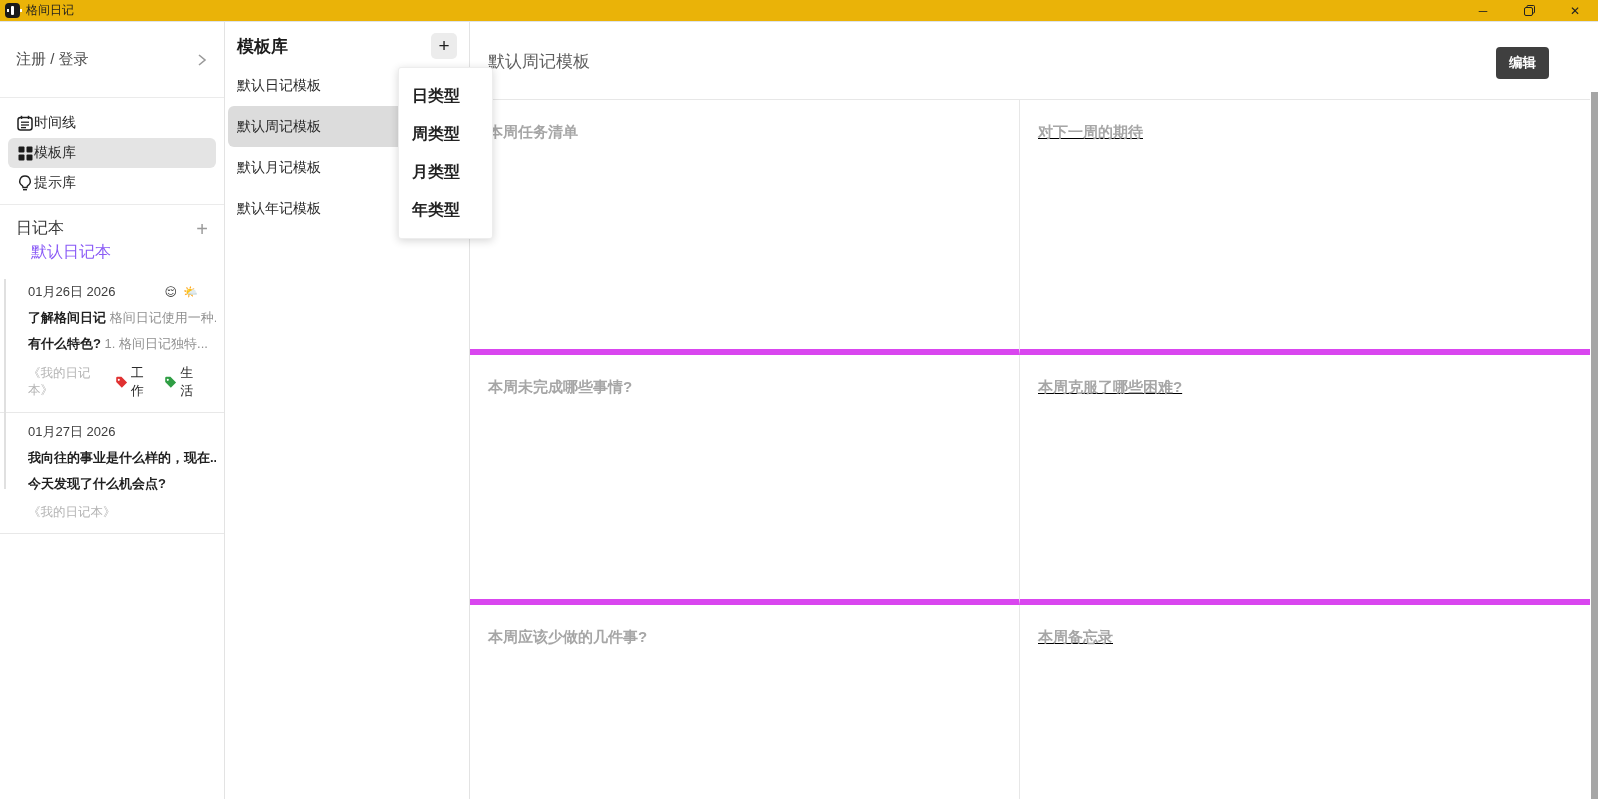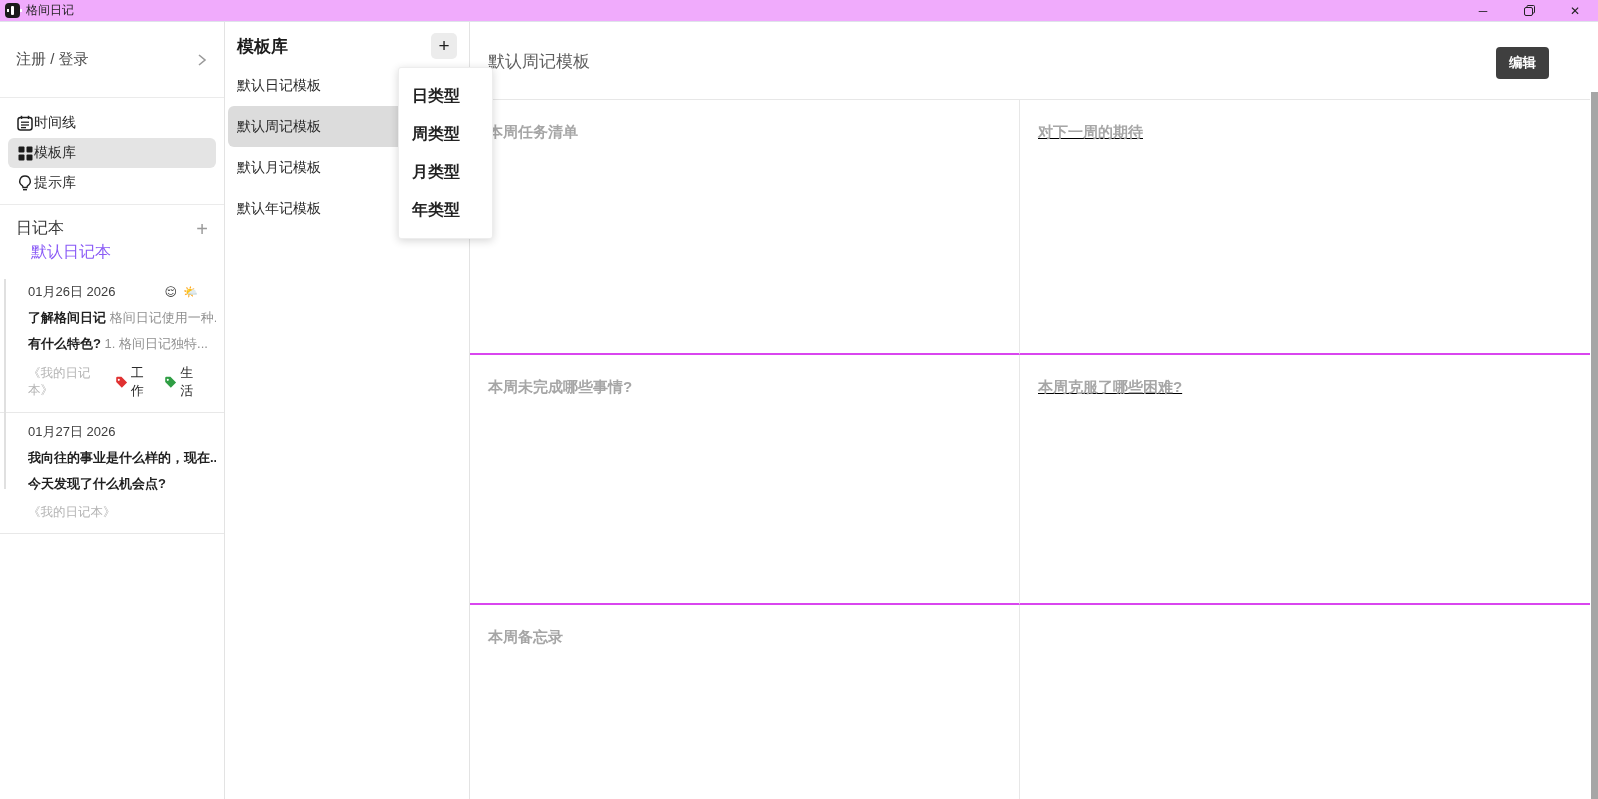--- a/index.html
+++ b/index.html
@@ -1,20 +1,20 @@
 <!DOCTYPE html>
 <html><head>
 <meta charset="utf-8">
 <style>
   * { margin:0; padding:0; box-sizing:border-box; }
   html,body { width:1598px; height:799px; overflow:hidden; background:#fff;
     font-family:"Liberation Sans","DejaVu Sans",sans-serif; }
 
   
-  .titlebar { height:22px; background:#f0abfc; border-bottom:1px solid #dfe3ea;
+  .titlebar { height:22px; background:#eab308; border-bottom:1px solid #dfe3ea;
     display:flex; align-items:center; }
   .titlebar .appicon { width:15px; height:15px; margin:0 6px 0 5px; background:#1b1b1b;
     border-radius:4px; position:relative; flex:0 0 auto; }
   .titlebar .appicon::before { content:""; position:absolute; left:6px; top:3px; width:3px; height:9px;
     background:#fff; border-radius:1px; }
   .titlebar .appicon::after { content:""; position:absolute; left:2px; top:6px; width:11px; height:3px;
     border-left:2px solid #fff; border-right:2px solid #fff; }
   .titlebar .apptitle { font-size:12px; color:#1f1f1f; }
   .winbtns { margin-left:auto; display:flex; height:100%; }
   .winbtn { width:46px; height:100%; display:flex; align-items:center; justify-content:center;
@@ -67,21 +67,21 @@
   .titem.selected { background:#dcdcdc; }
 
   
   .main { flex:1; position:relative; background:#fff; }
   .main-title { position:absolute; left:18px; top:28px; font-size:17px; color:#5f5f5f; }
   .edit-btn { position:absolute; right:49px; top:25px; background:#3f3f3f; color:#fff;
     font-size:13.5px; font-weight:bold; padding:7px 13px; border-radius:4px; border:none; }
   .grid { position:absolute; left:0; right:8px; top:77px; bottom:0; display:grid;
     grid-template-columns:550px 1fr; grid-template-rows:255px 250px 1fr;
     border-top:1px solid #e7e7e7; }
-  .cell { border-right:1px solid #e7e7e7; border-bottom:2px solid #d946ef; padding:23px 18px; }
+  .cell { border-right:1px solid #e7e7e7; border-bottom:6px solid #d946ef; padding:23px 18px; }
   .cell:nth-child(2n) { border-right:none;text-decoration:underline; }
   .cell:nth-child(5), .cell:nth-child(6) { border-bottom:none; }
   .cell-title { font-size:15px; font-weight:bold; color:#a6a6a6; }
   .vscroll { position:absolute; right:0; top:70px; bottom:0; width:7px; background:#a6a6a6; }
 
   
   .dropdown { position:absolute; left:398px; top:67px; width:95px; height:172px; background:#fff;
     border:1px solid #ededed; border-radius:3px; box-shadow:0 2px 8px rgba(0,0,0,0.16);
     padding-top:9px; z-index:50; }
   .dd-item { height:38px; display:flex; align-items:center; padding-left:13px;
@@ -240,20 +240,23 @@
       <div class="cell">
         <div class="cell-title">对下一周的期待</div>
       </div>
       <div class="cell">
         <div class="cell-title">本周未完成哪些事情?</div>
       </div>
       <div class="cell">
         <div class="cell-title">本周克服了哪些困难?</div>
       </div>
       <div class="cell">
+        <div class="cell-title">本周应该少做的几件事?</div>
+      </div>
+      <div class="cell">
         <div class="cell-title">本周备忘录</div>
       </div>
     </div>
     <div class="vscroll"></div>
   </div>
 </div>
 
 <div class="dropdown">
   <div class="dd-item">日类型</div>
   <div class="dd-item">周类型</div>

